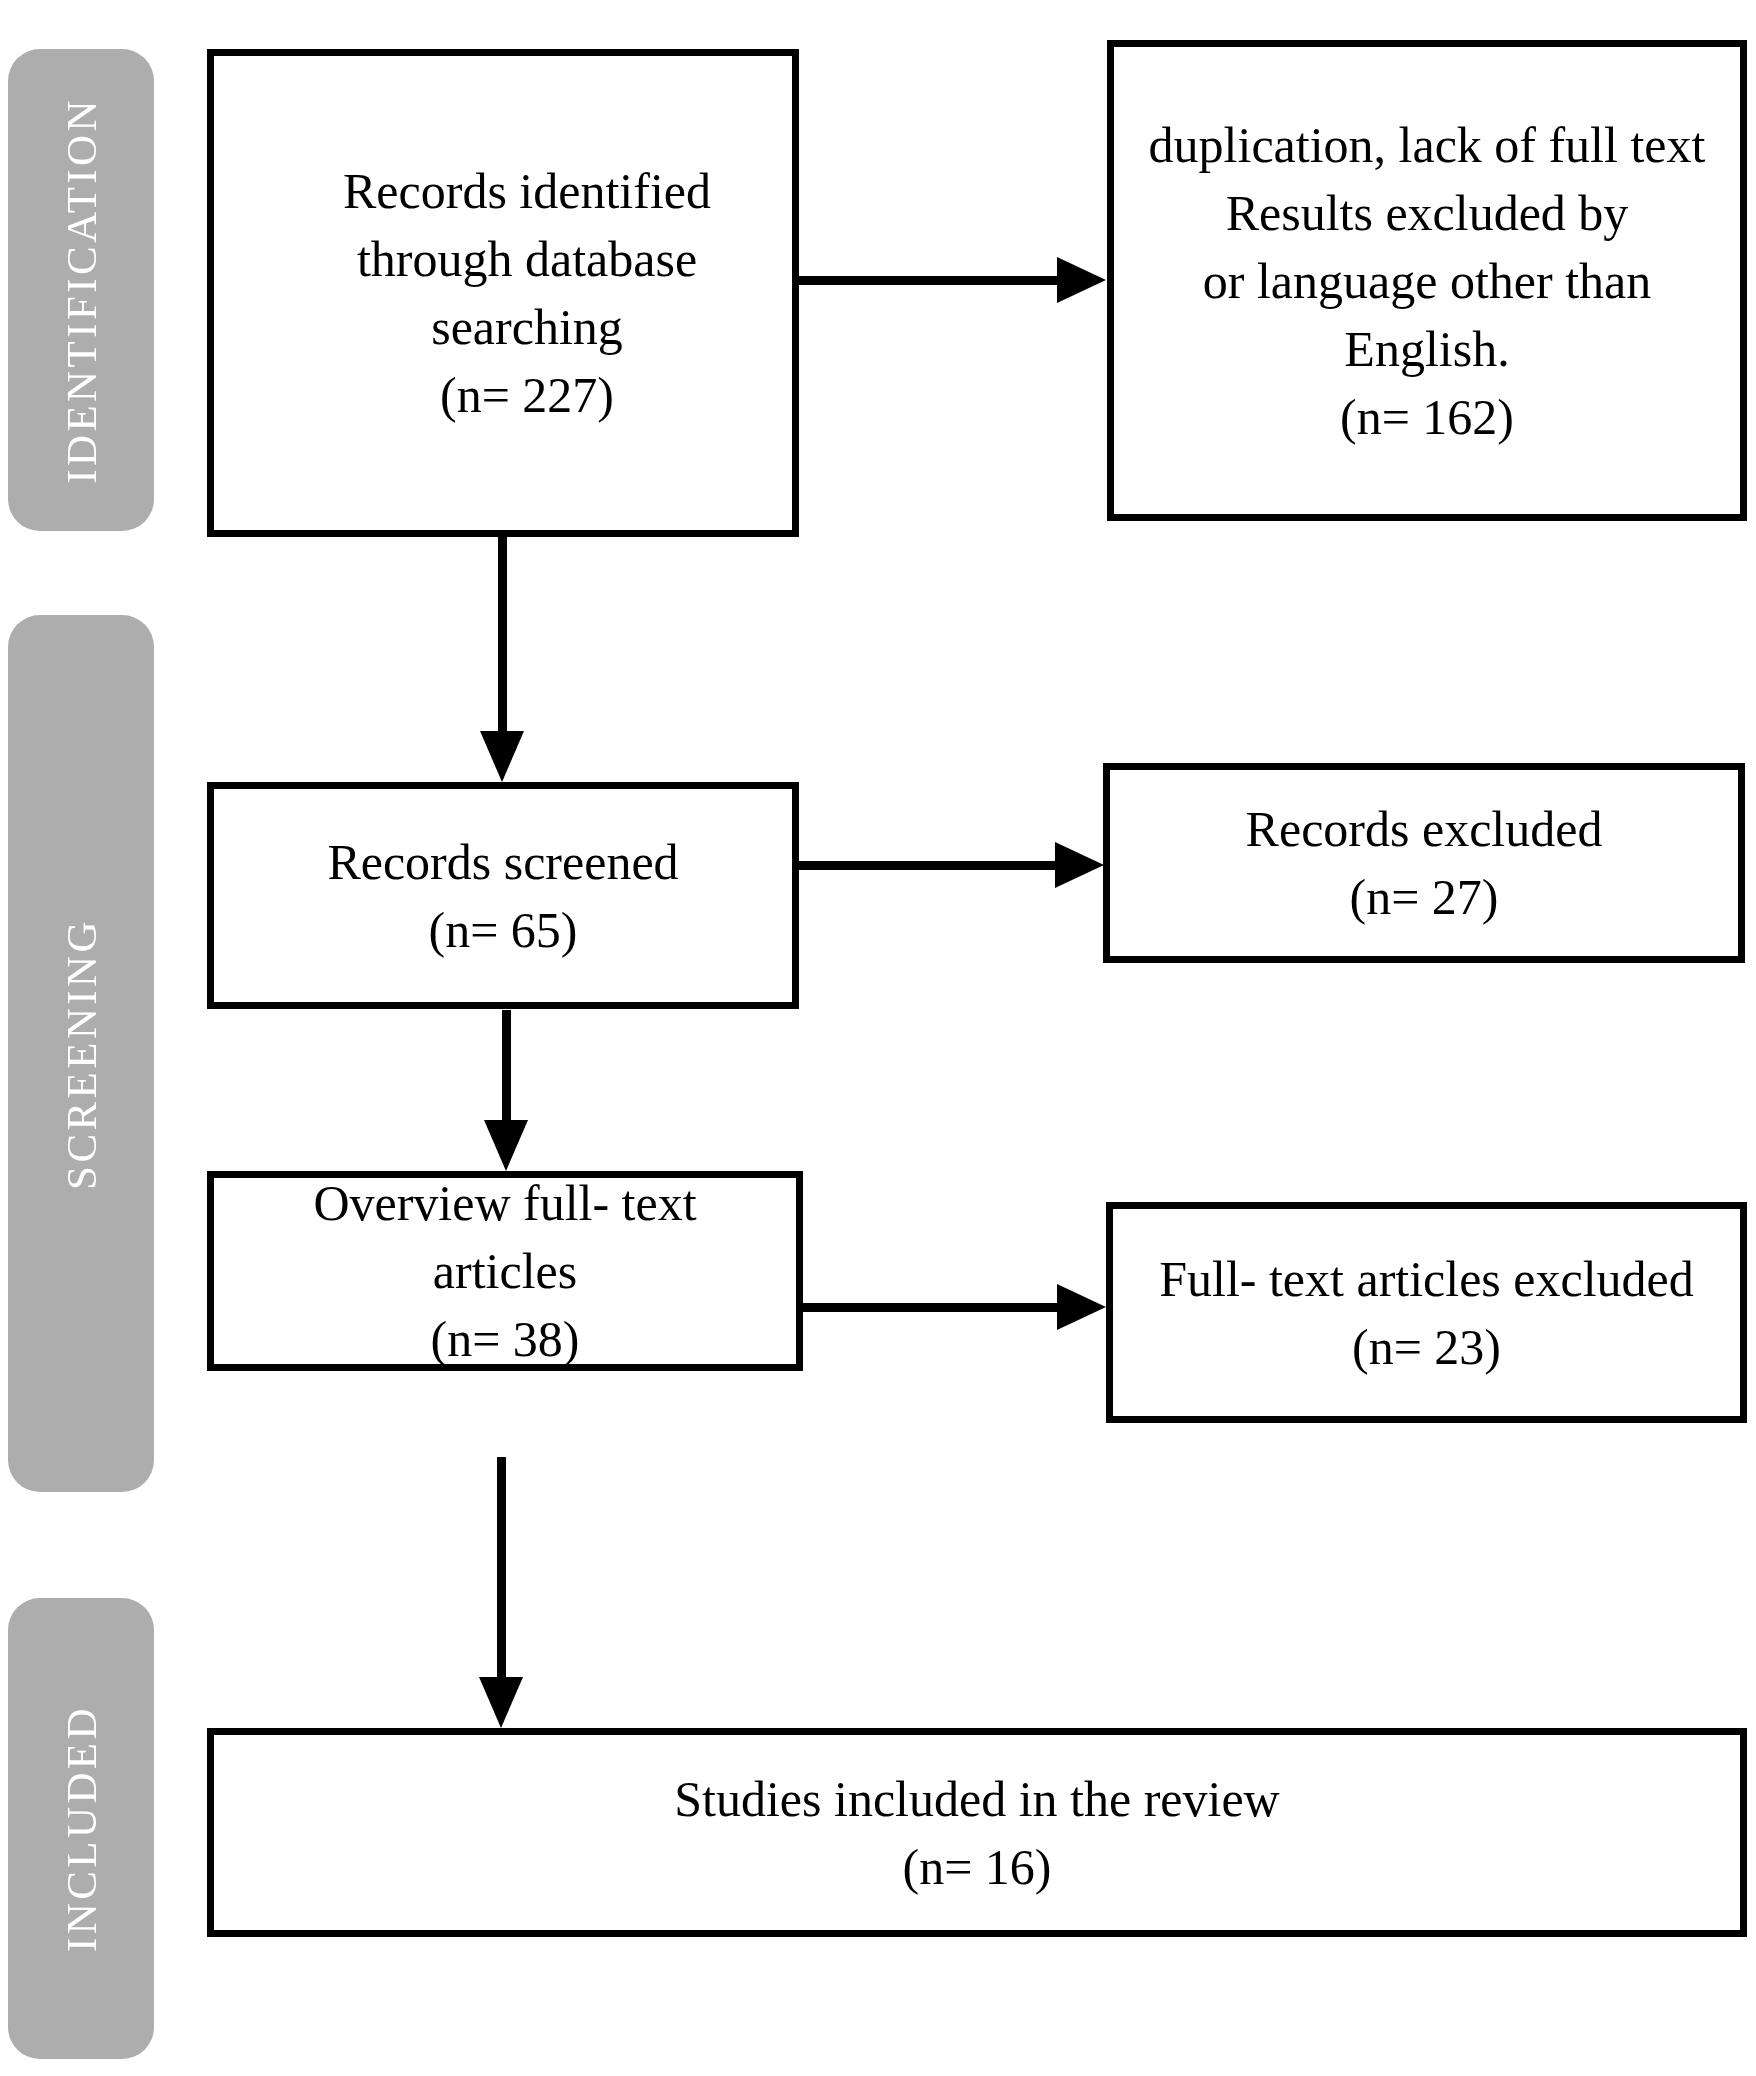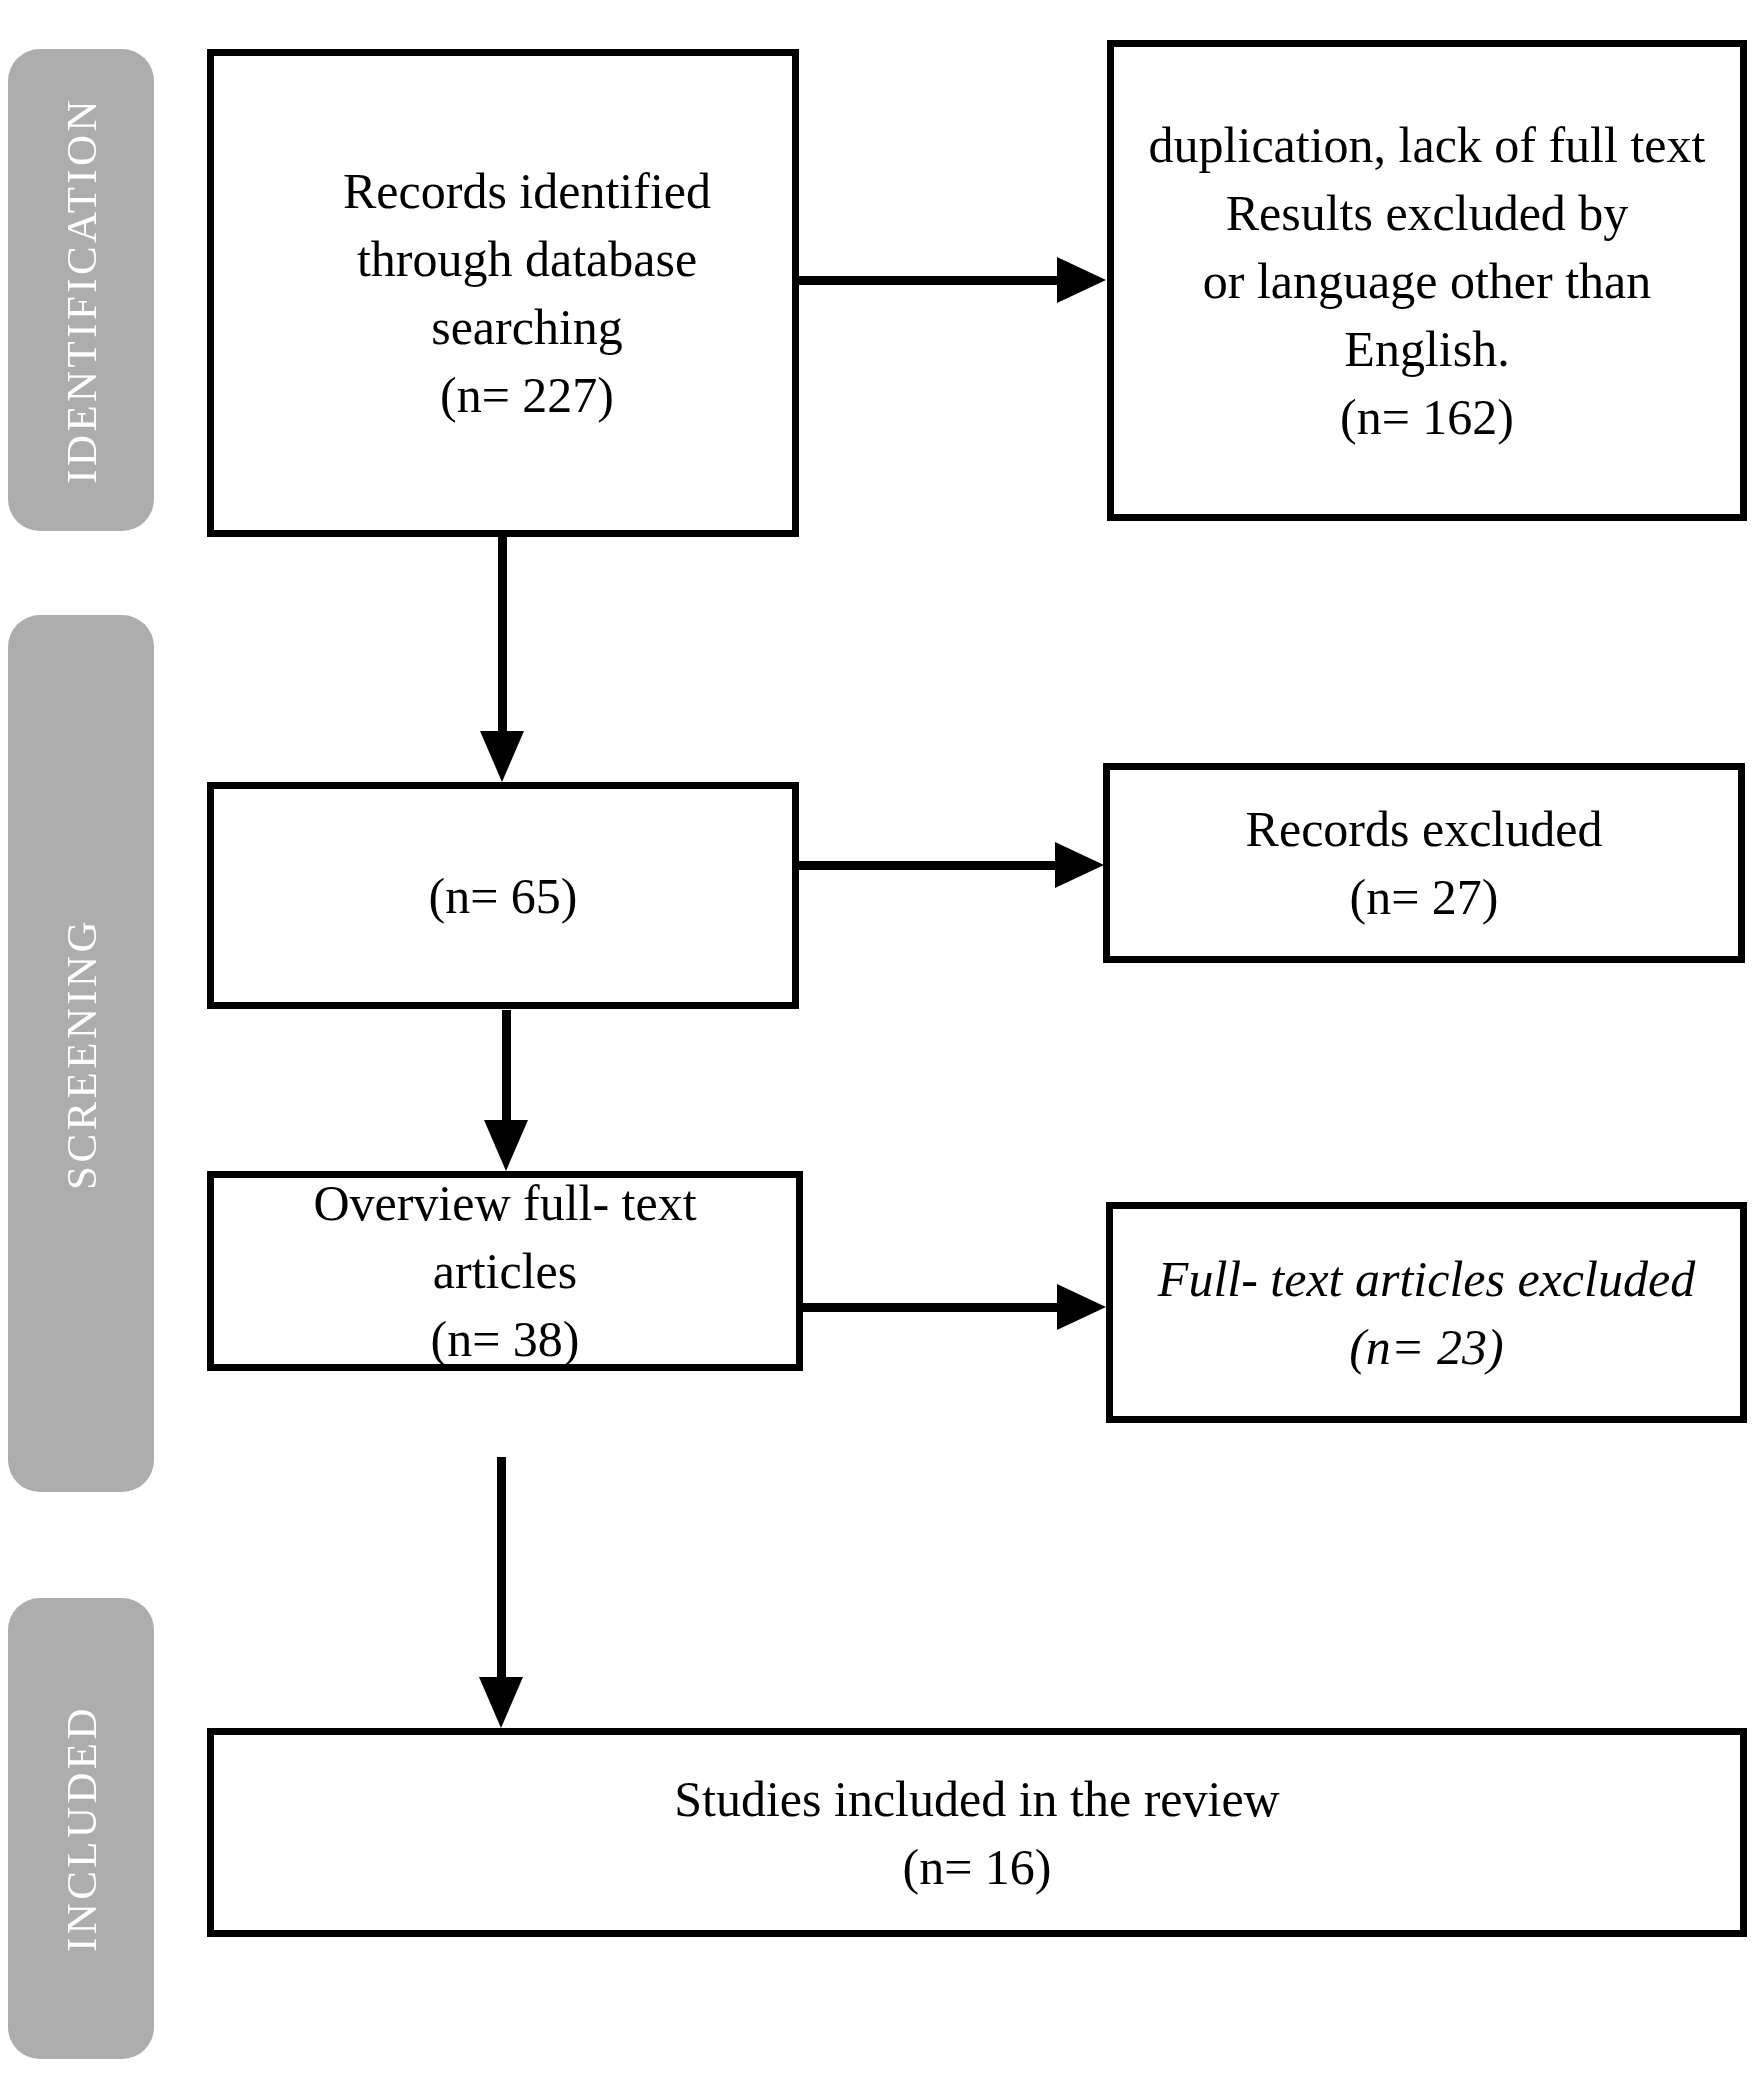--- a/index.html
+++ b/index.html
@@ -42,21 +42,21 @@
     align-items:center; justify-content:center;
     text-align:center;
     font-size:50px;
     line-height:1.36;
   }
   #box-identified         { left:207px;  top:49px;   width:592px;  height:488px;padding-left:48px; }
   #box-excluded-initial   { left:1107px; top:40px;   width:640px;  height:481px; }
   #box-screened           { left:207px;  top:782px; width:592px;  height:227px; }
   #box-records-excluded   { left:1103px; top:763px; width:642px;  height:200px; }
   #box-fulltext           { left:207px;  top:1171px; width:596px;  height:200px; }
-  #box-fulltext-excluded  { left:1106px; top:1202px; width:641px;  height:221px;font-style:italic; }
+  #box-fulltext-excluded  { left:1106px; top:1202px; width:641px;  height:221px; }
   #box-included-studies   { left:207px;  top:1728px; width:1540px; height:209px; }
 
   
   .shaft { position:absolute; background:#000000; }
   .head-right {
     position:absolute; width:0; height:0;
     border-left:49px solid #000000;
     border-top:23px solid transparent;
     border-bottom:23px solid transparent;
   }
@@ -109,20 +109,21 @@
 
   <div class="flow-box" id="box-excluded-initial">
     <div>duplication, lack of full text</div>
     <div>Results excluded by</div>
     <div>or language other than</div>
     <div>English.</div>
     <div>(n= 162)</div>
   </div>
 
   <div class="flow-box" id="box-screened">
+    <div>Records screened</div>
     <div>(n= 65)</div>
   </div>
 
   <div class="flow-box" id="box-records-excluded">
     <div>Records excluded</div>
     <div>(n= 27)</div>
   </div>
 
   <div class="flow-box" id="box-fulltext">
     <div>Overview full- text</div>

